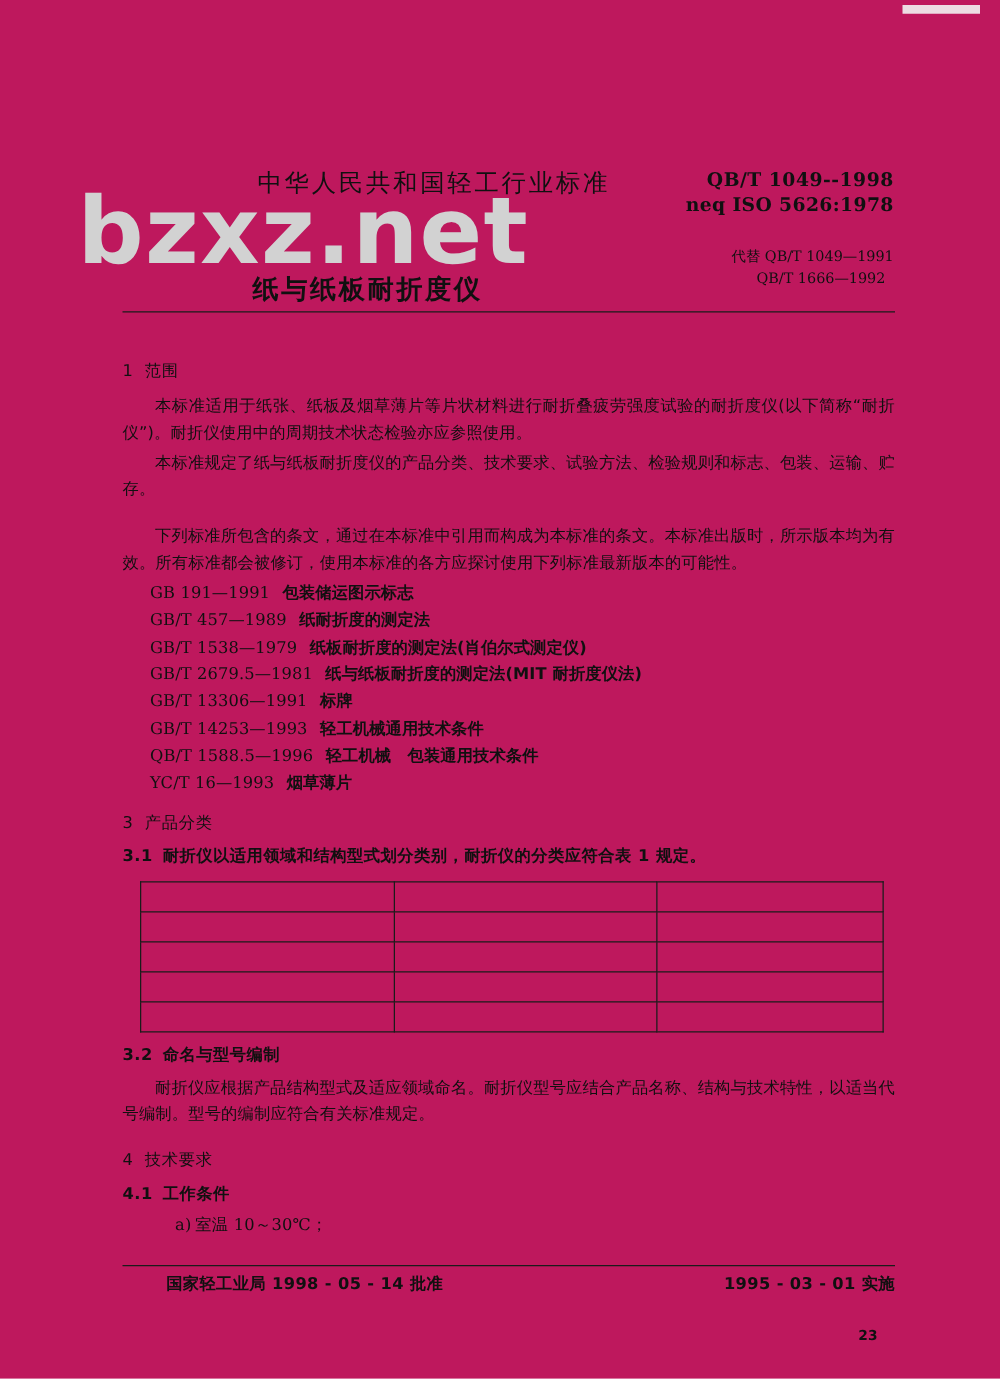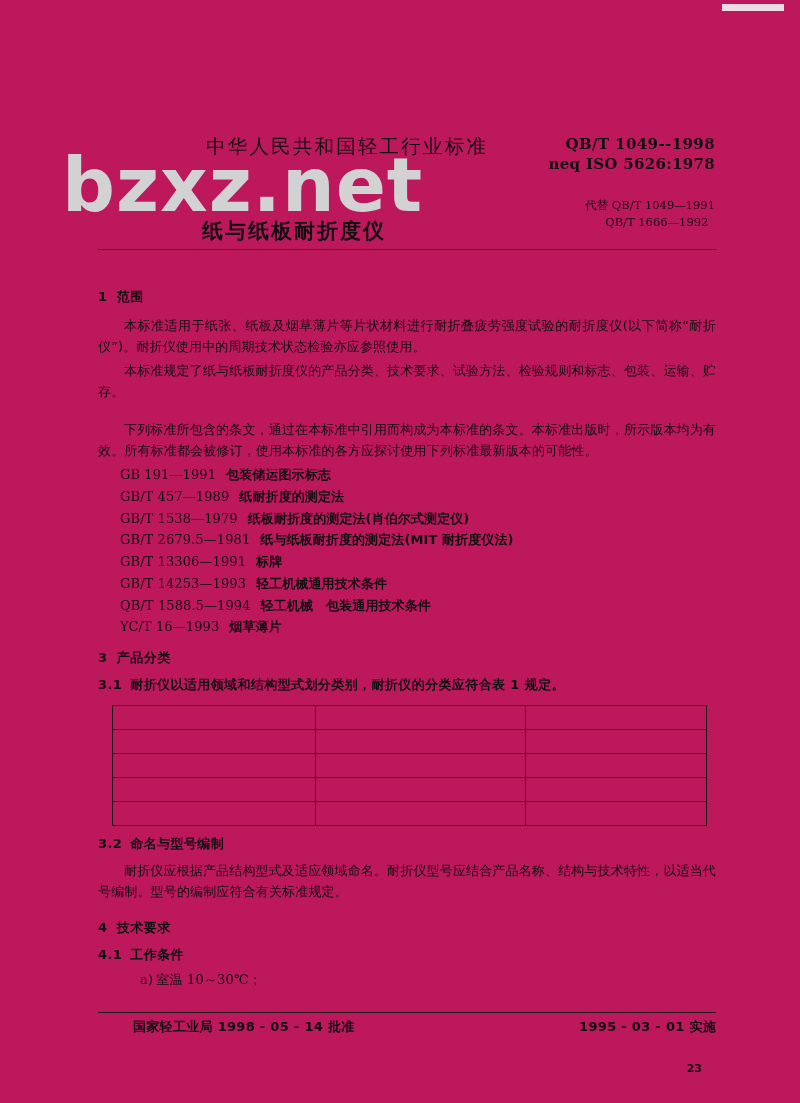--- a/index.html
+++ b/index.html
@@ -120,21 +120,21 @@
   
   .body {
     position: absolute;
     left: 98px;
     top: 288px;
     width: 618px;
     z-index: 2;
   }
   .clause-head {
     font-family: "DejaVu Sans", "Liberation Sans", sans-serif;
-    font-weight: bold;
+    font-weight: normal;
     font-size: 13px;
     letter-spacing: .6px;
     margin: 0 0 9px 0;
   }
   .clause-head .num { padding-right: 9px; }
   .sub-head {
     font-family: "DejaVu Sans", "Liberation Sans", sans-serif;
     font-weight: bold;
     font-size: 13px;
     letter-spacing: .4px;
@@ -309,21 +309,21 @@
       <li>
         <span class="ref-id">GB/T 2679.5—1981</span><span class="ref-name">纸与纸板耐折度的测定法(MIT 耐折度仪法)</span>
       </li>
       <li>
         <span class="ref-id">GB/T 13306—1991</span><span class="ref-name">标牌</span>
       </li>
       <li>
         <span class="ref-id">GB/T 14253—1993</span><span class="ref-name">轻工机械通用技术条件</span>
       </li>
       <li>
-        <span class="ref-id">QB/T 1588.5—1994</span><span class="ref-name">轻工机械　包装通用技术条件</span>
+        <span class="ref-id">QB/T 1588.5—1996</span><span class="ref-name">轻工机械　包装通用技术条件</span>
       </li>
       <li>
         <span class="ref-id">YC/T 16—1993</span><span class="ref-name">烟草薄片</span>
       </li>
     </ul>
 
     <div class="gap-b"></div>
 
     <div class="clause-head">
       <span class="num">3</span><span>产品分类</span>

